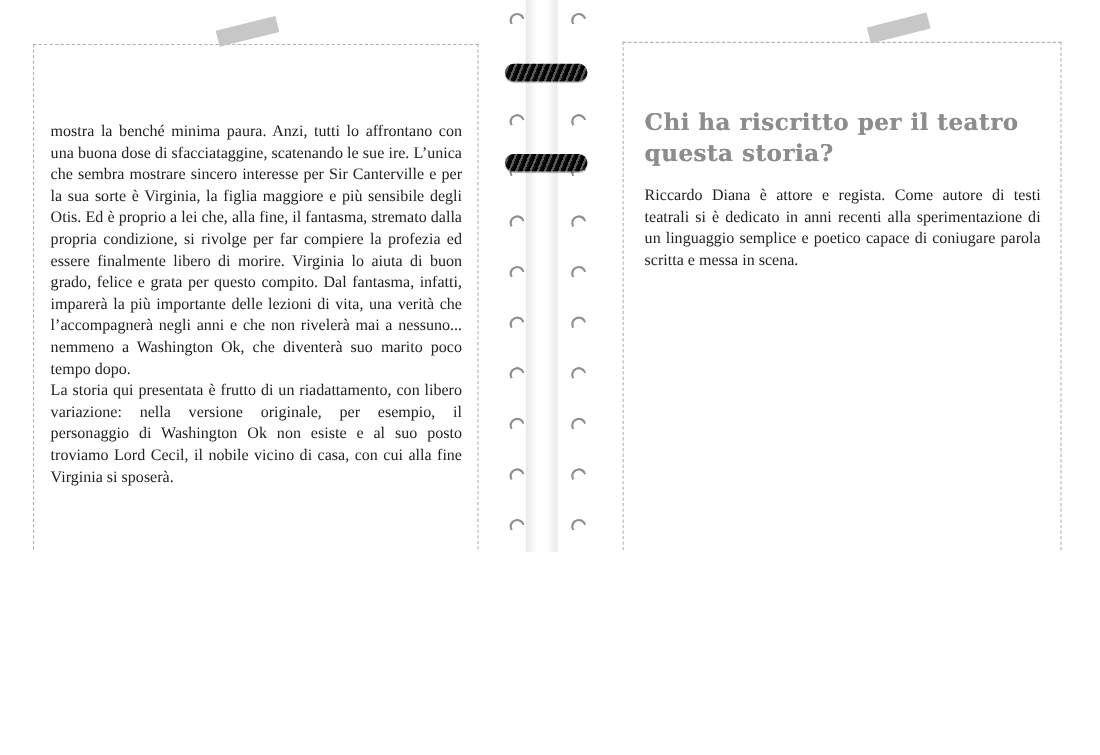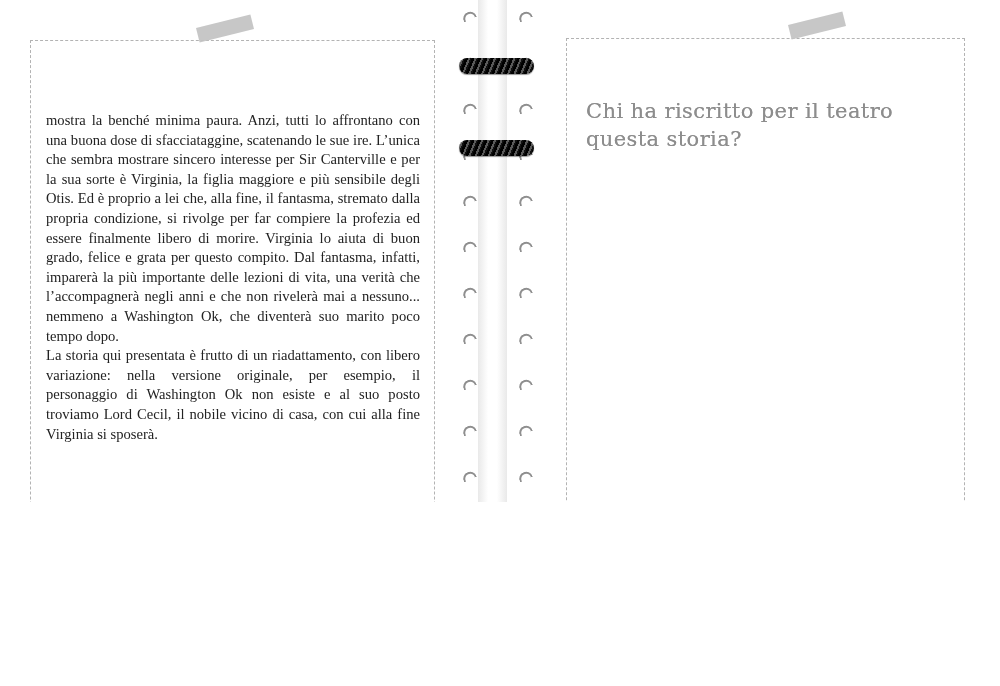--- a/index.html
+++ b/index.html
@@ -29,21 +29,21 @@
     text-align:justify;
     color:#222222;
   }
   #left-text{left:15px;right:14px;top:70px;}
   #left-text p{margin:0;}
 
   #right-heading{
     position:absolute;
     left:19px;right:24px;top:58px;
     font-family:"DejaVu Serif", serif;
-    font-weight:normal;
+    font-weight:bold;
     font-size:21px;
     line-height:28px;
     letter-spacing:0.4px;
     color:#8d8d8d;
     text-shadow:0 0 0.6px #a5a5a5;
   }
   #right-text{left:19px;right:18px;top:130px;}
 
   .page-number{
     position:absolute;
@@ -136,20 +136,21 @@
 
   <div id="left-page" class="page">
     <div id="left-text" class="body-text">
       <p>mostra la benché minima paura. Anzi, tutti lo affrontano con una buona dose di sfacciataggine, scatenando le sue ire. L’unica che sembra mostrare sincero interesse per Sir Canterville e per la sua sorte è Virginia, la figlia maggiore e più sensibile degli Otis. Ed è proprio a lei che, alla fine, il fantasma, stremato dalla propria condizione, si rivolge per far compiere la profezia ed essere finalmente libero di morire. Virginia lo aiuta di buon grado, felice e grata per questo compito. Dal fantasma, infatti, imparerà la più importante delle lezioni di vita, una verità che l’accompagnerà negli anni e che non rivelerà mai a nessuno... nemmeno a Washington Ok, che diventerà suo marito poco tempo dopo.</p>
       <p>La storia qui presentata è frutto di un riadattamento, con libero variazione: nella versione originale, per esempio, il personaggio di Washington Ok non esiste e al suo posto troviamo Lord Cecil, il nobile vicino di casa, con cui alla fine Virginia si sposerà.</p>
     </div>
   </div>
 
   <div id="right-page" class="page">
     <div id="right-heading">Chi ha riscritto per il teatro questa storia?</div>
+    <div id="right-text" class="body-text">Riccardo Diana è attore e regista. Come autore di testi teatrali si è dedicato in anni recenti alla sperimentazione di un linguaggio semplice e poetico capace di coniugare parola scritta e messa in scena.</div>
   </div>
 
   <div id="page-number-left" class="page-number">8</div>
   <div id="page-number-right" class="page-number">9</div>
 
   <div id="tape-left-top" class="tape"></div>
   <div id="tape-left-bottom" class="tape"></div>
   <div id="tape-right-top" class="tape"></div>
   <div id="tape-right-bottom" class="tape"></div>
 

